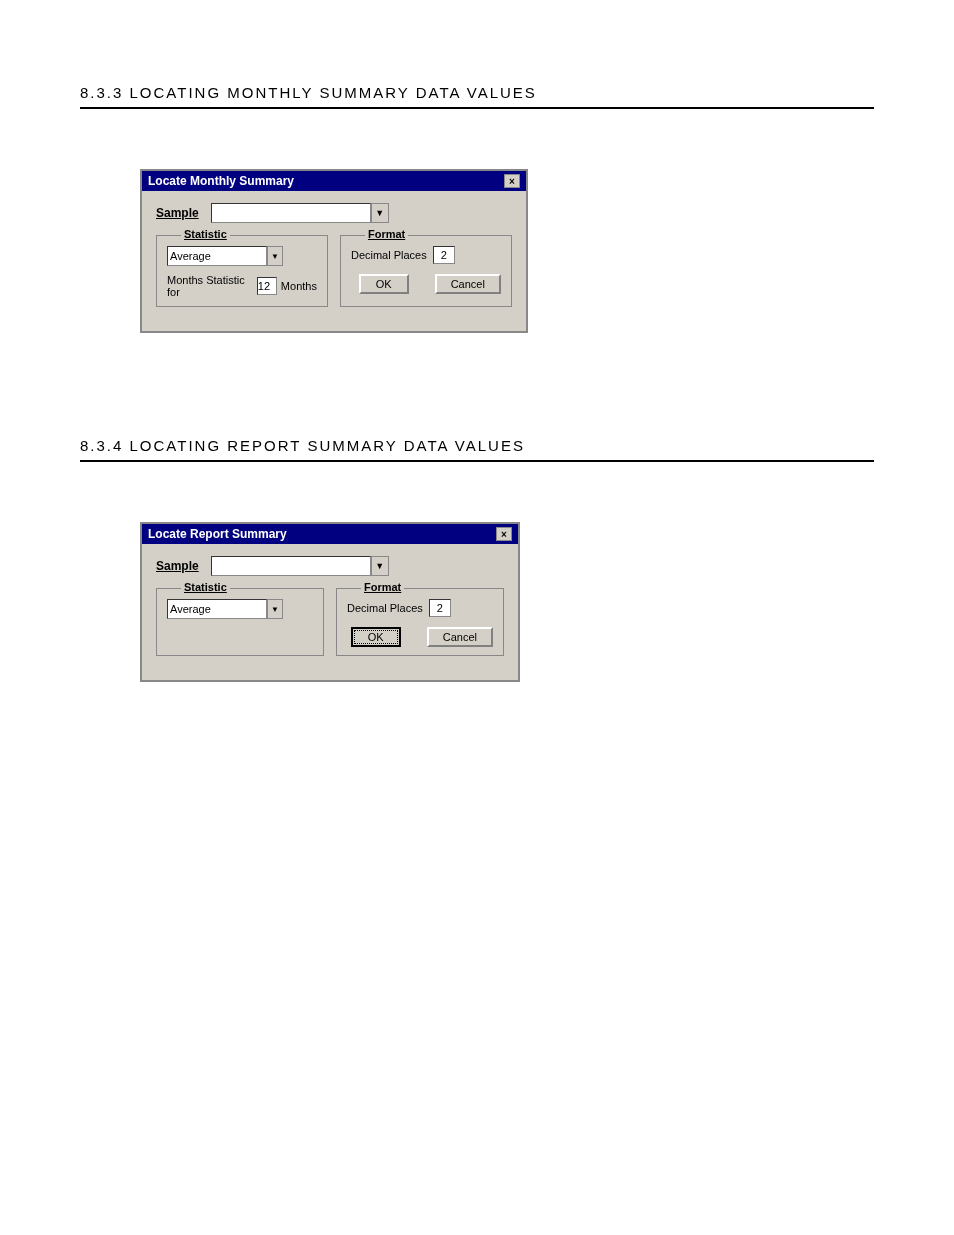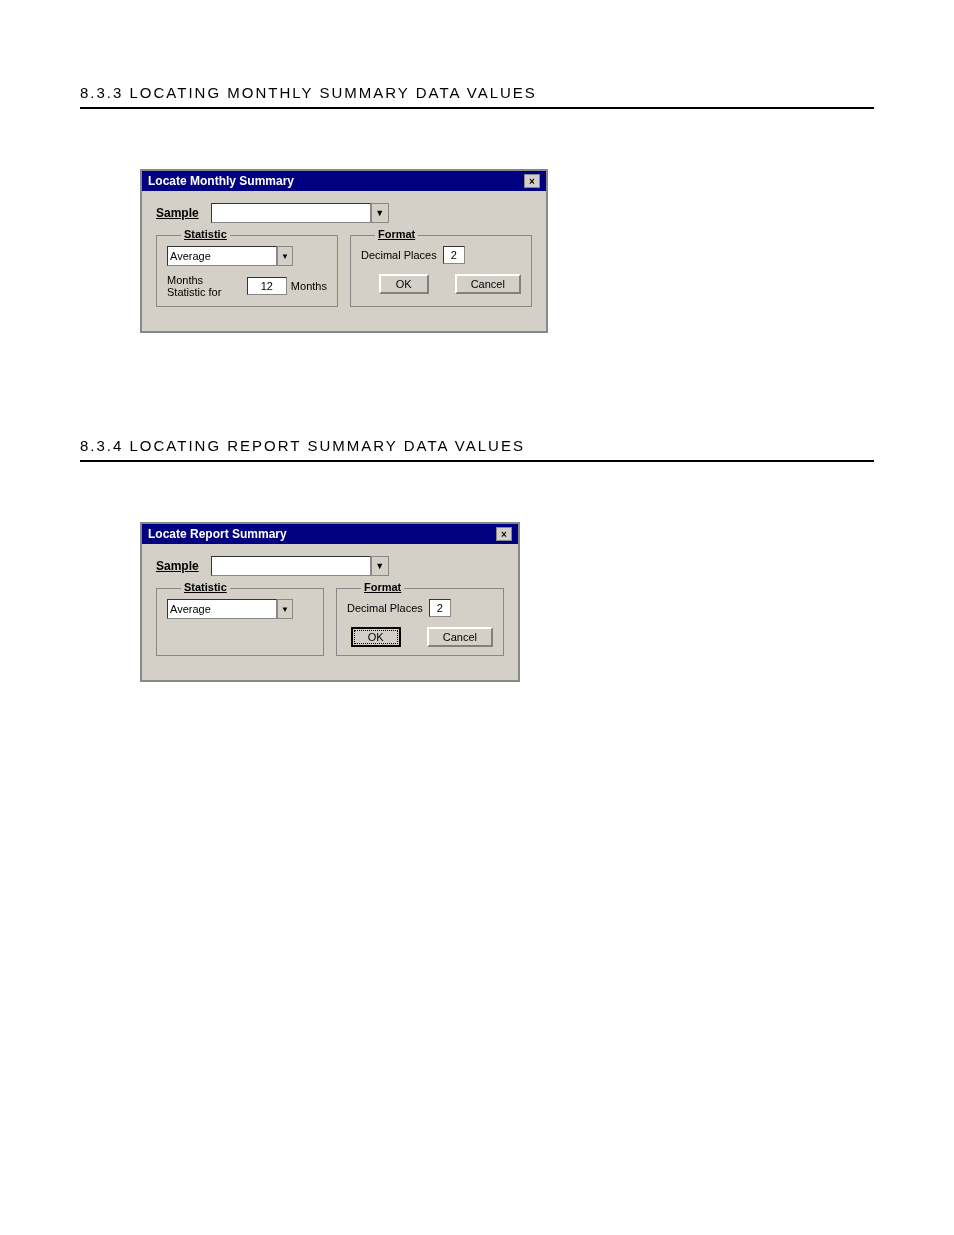--- a/index.html
+++ b/index.html
@@ -153,21 +153,21 @@
     .select-wrapper {
       display: flex;
       align-items: center;
       gap: 0;
     }
 
     .select-field {
       border: 1px inset #888;
       background: #ffffff;
       height: 20px;
-      width: 110px;
+      width: 100px;
       font-size: 11px;
       padding: 0 2px;
     }
 
     .dropdown-arrow {
       border: 1px solid #888;
       background: #d4d0c8;
       height: 20px;
       width: 16px;
       display: flex;
@@ -183,23 +183,23 @@
       align-items: center;
       gap: 4px;
       margin-top: 8px;
       font-size: 11px;
     }
 
     .locate-input {
       border: 1px inset #888;
       background: #ffffff;
       height: 18px;
-      width: 40px;
-      font-size: 11px;
-      text-align: center;
+      width: 20px;
+      font-size: 11px;
+      text-align: left;
     }
 
     
     .decimal-row {
       display: flex;
       align-items: center;
       gap: 6px;
       font-size: 11px;
       margin-top: 4px;
     }

